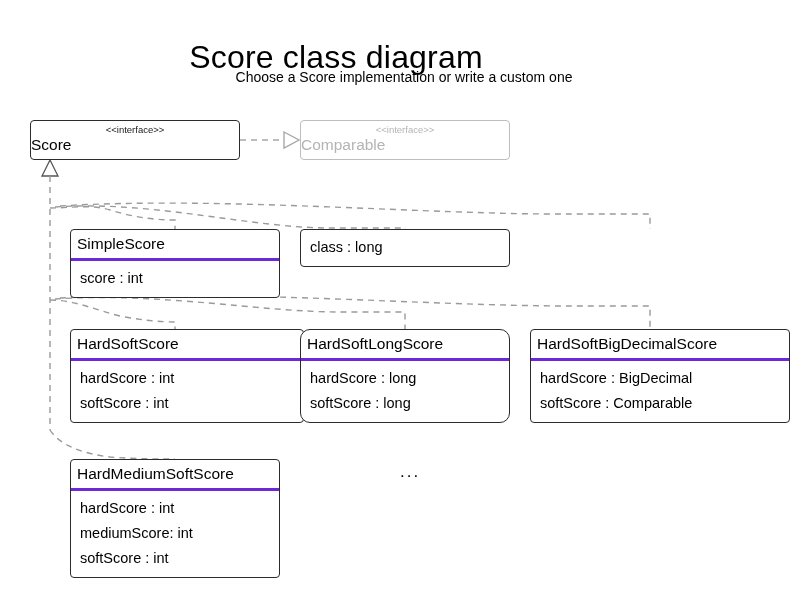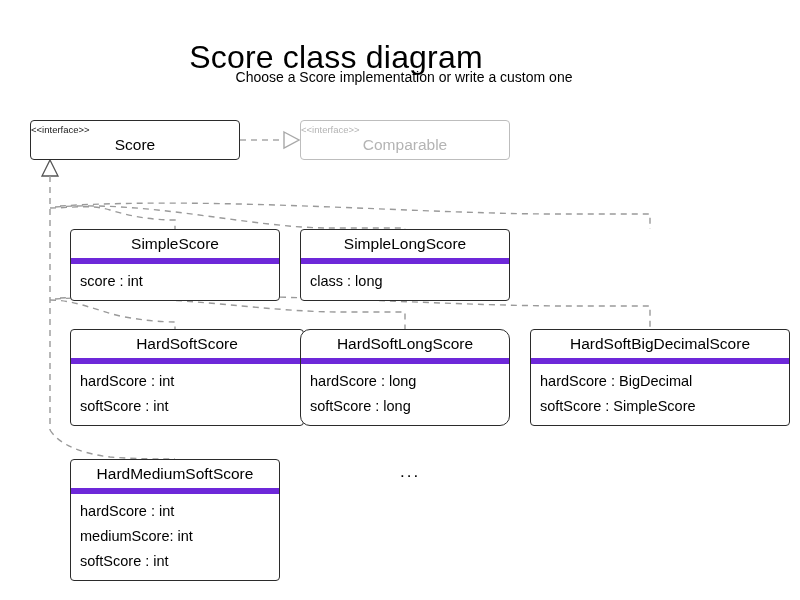--- a/index.html
+++ b/index.html
@@ -48,47 +48,47 @@
   }
   .node {
     position: absolute;
     box-sizing: border-box;
     background: #ffffff;
     border: 1px solid #2b2b2b;
     border-radius: 4px;
   }
   .node .stereotype {
     font-size: 9.5px;
-    text-align: left;
+    text-align: center;
     line-height: 11px;
     padding-top: 3px;
     color: #1a1a1a;
   }
   .node .name {
     font-size: 15.5px;
-    text-align: center;
+    text-align: left;
     line-height: 19px;
     padding-bottom: 2px;
   }
   .node.iface .name {
     padding-bottom: 3px;
   }
   .node.ghost {
     border-color: #bdbdbd;
     color: #b4b4b4;
   }
   .node.ghost .stereotype,
   .node.ghost .name {
     color: #b4b4b4;
   }
   .node.cls .name {
     font-size: 15.5px;
     line-height: 17px;
     padding: 5px 6px 6px;
-    border-bottom: 6px solid #6d28d9;
+    border-bottom: 3px solid #6d28d9;
   }
   .node.cls .attrs {
     padding: 5px 9px 6px;
     font-size: 14.5px;
     line-height: 25px;
   }
   .node.cls .attrs div {
     white-space: nowrap;
   }
   .ellipsis {
@@ -140,21 +140,20 @@
   </div>
 
   <div class="node cls" style="left:70px; top:229px; width:210px;">
     <div class="name">SimpleScore</div>
     <div class="attrs">
       <div>score : int</div>
     </div>
   </div>
 
   <div class="node cls" style="left:300px; top:229px; width:210px;">
-    <div class="name">SimpleLongScore</div>
     <div class="attrs">
       <div>class : long</div>
     </div>
   </div>
 
 
   <div class="node cls" style="left:70px; top:329px; width:234px;">
     <div class="name">HardSoftScore</div>
     <div class="attrs">
       <div>hardScore : int</div>
@@ -167,21 +166,21 @@
     <div class="attrs">
       <div>hardScore : long</div>
       <div>softScore : long</div>
     </div>
   </div>
 
   <div class="node cls" style="left:530px; top:329px; width:260px;">
     <div class="name">HardSoftBigDecimalScore</div>
     <div class="attrs">
       <div>hardScore : BigDecimal</div>
-      <div>softScore : SimpleScore</div>
+      <div>softScore : Comparable</div>
     </div>
   </div>
 
   <div class="node cls" style="left:70px; top:459px; width:210px;">
     <div class="name">HardMediumSoftScore</div>
     <div class="attrs">
       <div>hardScore : int</div>
       <div>mediumScore: int</div>
       <div>softScore : int</div>
     </div>

